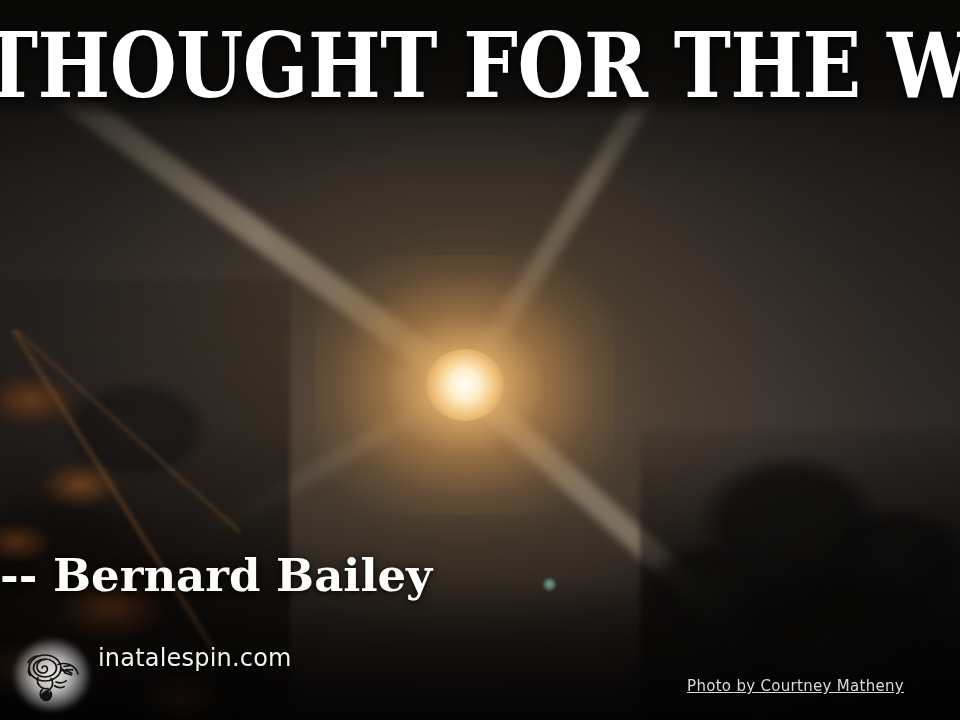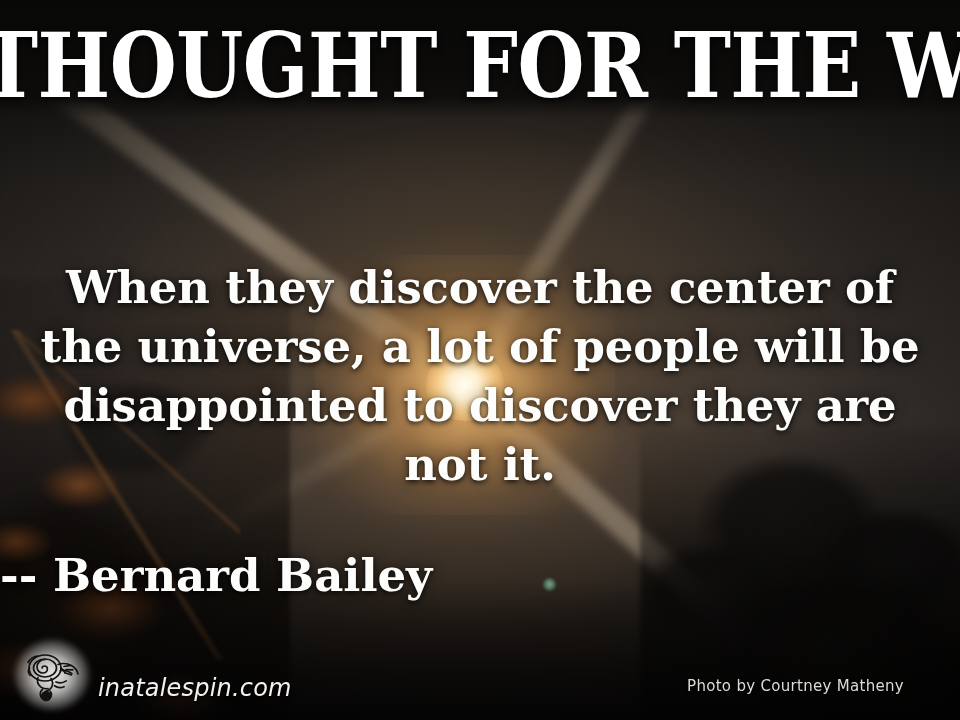--- a/index.html
+++ b/index.html
@@ -259,23 +259,22 @@
       0 2px 5px rgba(0,0,0,0.72),
       0 0 14px rgba(0,0,0,0.45);
   }
 
   
   .brand {
     position: absolute;
     left: 20px;
     bottom: 14px;
     display: flex;
-    align-items: flex-end;
+    align-items: flex-start;
     gap: 14px;
-    font-style: italic;
   }
   .brand-logo {
     position: relative;
     width: 64px; height: 62px;
     display: block;
   }
   .brand-logo .halo {
     position: absolute;
     left: 50%; top: 50%;
     width: 74px; height: 70px;
@@ -306,20 +305,21 @@
   .photo-credit {
     position: absolute;
     right: 56px;
     bottom: 25px;
     color: #dcdcd8;
     font-family: "DejaVu Sans", "Liberation Sans", sans-serif;
     font-weight: 400;
     font-size: 15px;
     letter-spacing: 0.3px;
     text-shadow: 0 1px 3px rgba(0,0,0,0.9);
+    text-decoration: underline;
   }
 </style>
 </head>
 <body>
 
 <div class="poster">
 
   <div class="photo">
     <div class="sky"></div>
 
@@ -338,21 +338,20 @@
     <div class="foliage-left-twigs"></div>
     <div class="tree-right"></div>
     <div class="ground-haze"></div>
 
     <div class="vignette"></div>
     <div class="top-band"></div>
   </div>
 
   <div class="title">THOUGHT FOR THE WEEK</div>
 
-  <div class="quote">When they discover the center of the universe, a lot of people will be disappointed to discover they are not it.</div>
 
   <div class="attribution">-- Bernard Bailey</div>
 
   <div class="brand">
     <span class="brand-logo">
       <span class="halo"></span>
       <svg width="64" height="62" viewBox="0 0 64 62" aria-hidden="true">
         <g fill="none" stroke="#14110f" stroke-width="1.7" stroke-linecap="round" stroke-linejoin="round">
           <ellipse cx="25" cy="24" rx="16" ry="13"></ellipse>
           <ellipse cx="25" cy="24" rx="11.5" ry="9"></ellipse>

